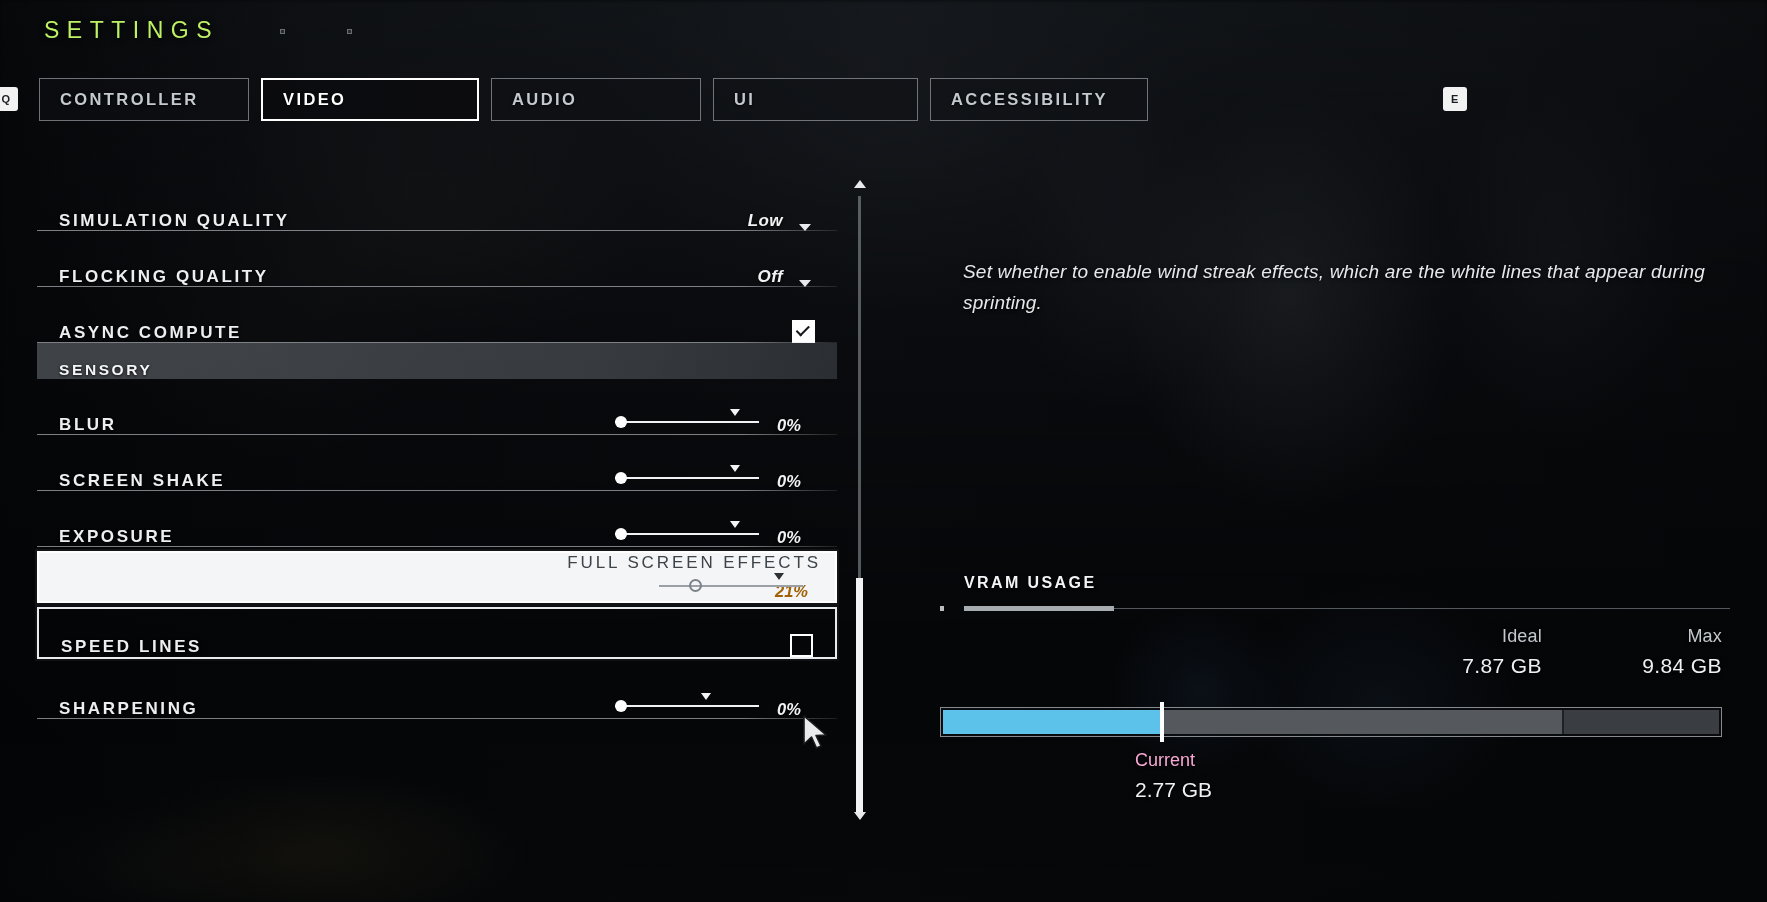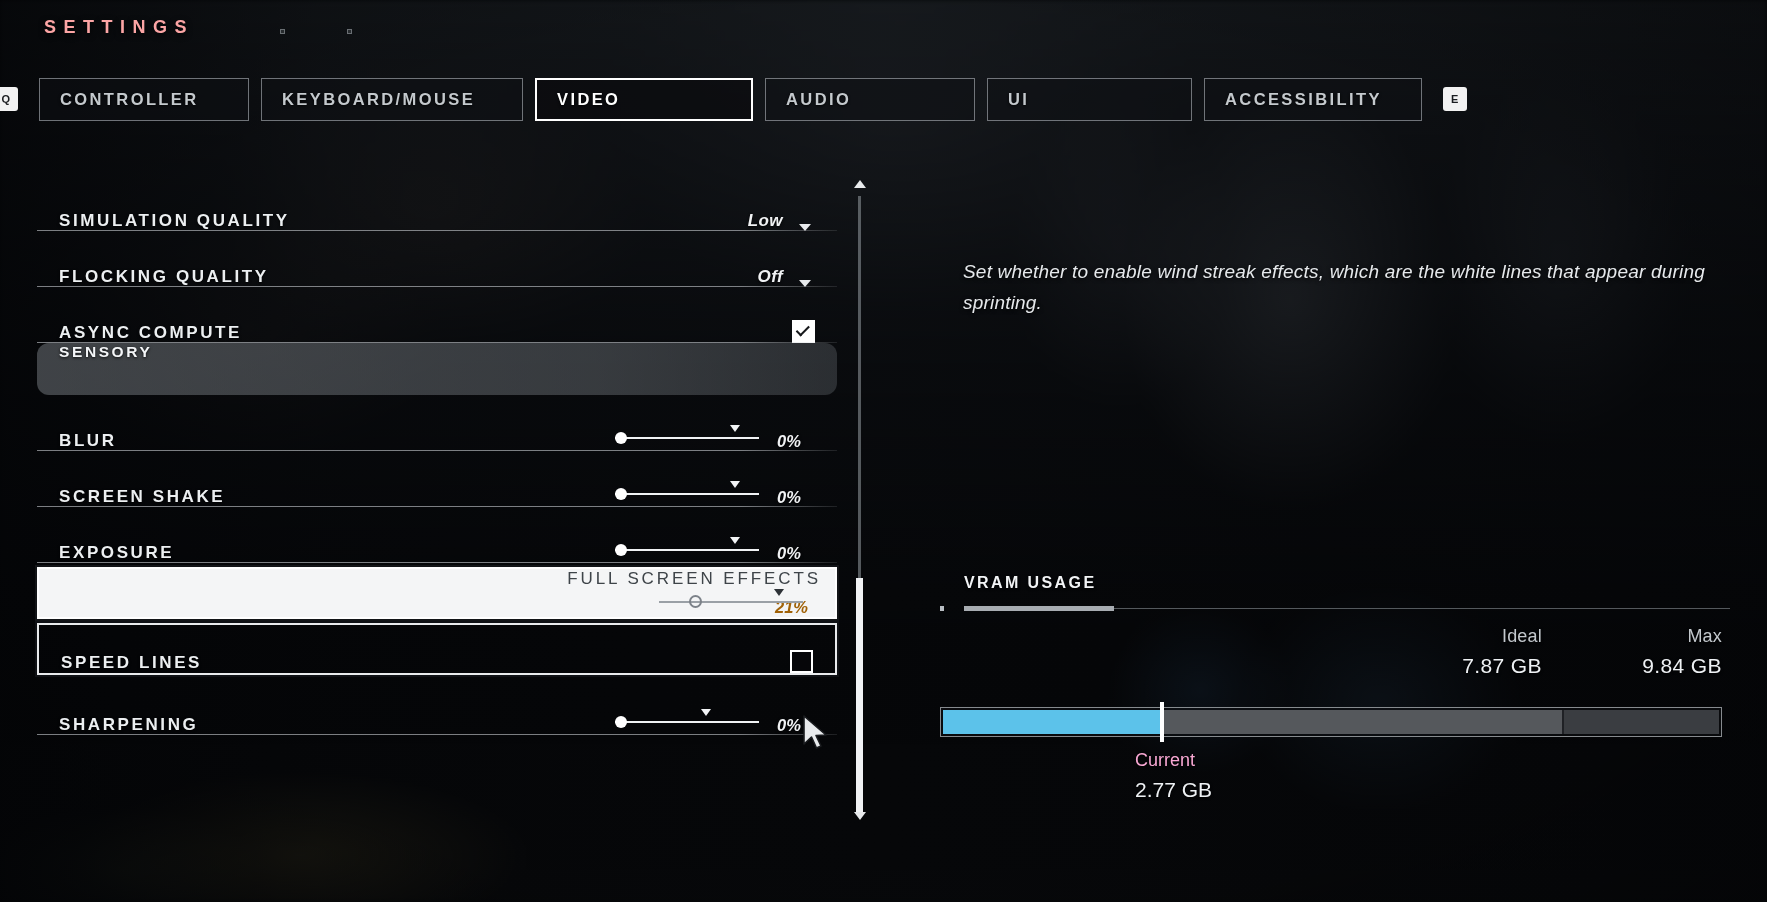--- a/index.html
+++ b/index.html
@@ -36,22 +36,22 @@
   .bg-vignette {
     position: absolute; inset: 0;
     background:
       linear-gradient(90deg, rgba(3,4,6,.80) 0%, rgba(3,4,6,.45) 18%, rgba(3,4,6,.25) 50%, rgba(3,4,6,.55) 100%),
       radial-gradient(ellipse 120% 120% at 50% 50%, rgba(0,0,0,0) 40%, rgba(0,0,0,.65) 100%);
   }
 
   
   .title {
     position: absolute; left: 44px; top: 17px;
-    font-size: 18px; letter-spacing: 7.5px; font-weight: 700;
-    color: #fca5a5;
+    font-size: 23px; letter-spacing: 7.5px; font-weight: 400;
+    color: #bef264;
     font-family: "Liberation Sans", sans-serif;
     text-shadow: 0 2px 6px rgba(0,0,0,.9);
   }
   .title-dots { position: absolute; left: 280px; top: 29px; display: flex; gap: 62px; }
   .title-dots i {
     display: block; width: 5px; height: 5px;
     border: 1px solid rgba(160,166,172,.55);
     background: rgba(120,126,132,.25);
   }
   .keycap {
@@ -119,26 +119,25 @@
   }
   .caret {
     width: 0; height: 0;
     border-left: 6px solid transparent; border-right: 6px solid transparent;
     border-top: 7px solid #e8eaec;
     margin-left: 10px; margin-right: 12px;
   }
 
   
   .section {
-    height: 52px;
+    height: 36px;
     background: linear-gradient(90deg, rgba(132,138,144,.46) 0%, rgba(120,126,132,.42) 70%, rgba(108,114,120,.34) 100%);
-    display: flex; align-items: flex-start;
+    display: flex; align-items: flex-end;
     padding-left: 22px;
     position: relative;
-    border-radius: 12px;
   }
   .section .slabel {
     color: #f4f6f8; font-size: 15.5px; font-weight: bold; letter-spacing: 2.6px;
     text-shadow: 0 1px 3px rgba(0,0,0,.8);
   }
   .section .rowline { background: rgba(206,210,214,.70); }
 
   
   .cbox {
     width: 23px; height: 23px;
@@ -313,23 +312,20 @@
     <i></i>
     <i></i>
   </div>
 
   <div class="keycap left">Q</div>
   <div class="keycap right">E</div>
 
   <div class="tabs">
     <div class="tab w-controller">
         <span>CONTROLLER</span>
-      </div>
-    <div class="tab w-keyboard">
-        <span>KEYBOARD/MOUSE</span>
       </div>
     <div class="tab w-video active">
         <span>VIDEO</span>
       </div>
     <div class="tab w-audio">
         <span>AUDIO</span>
       </div>
     <div class="tab w-ui">
         <span>UI</span>
       </div>

